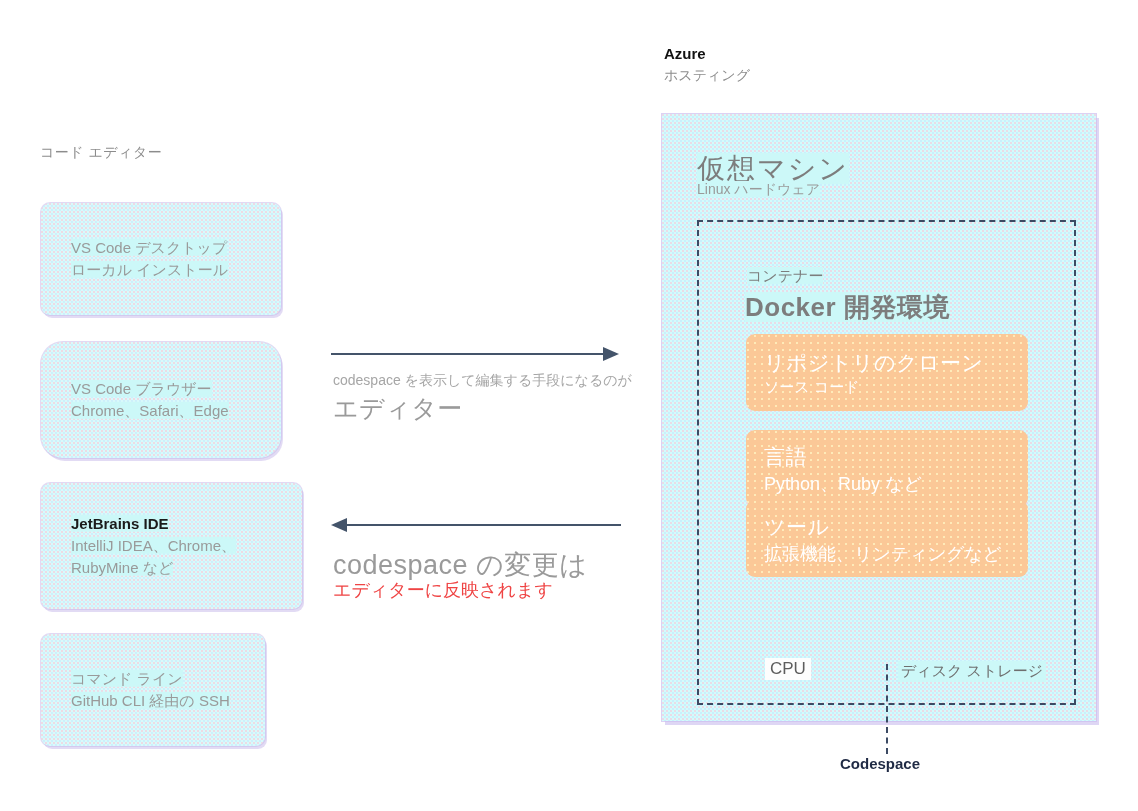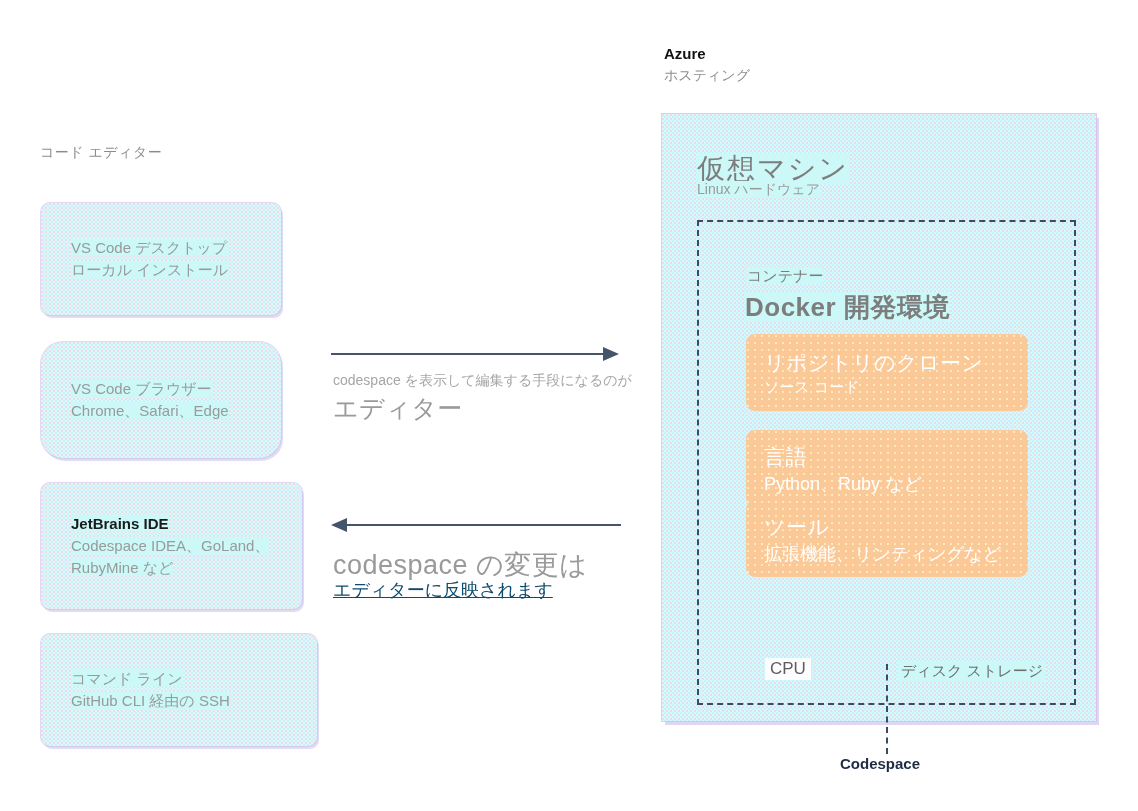--- a/index.html
+++ b/index.html
@@ -53,21 +53,21 @@
     -webkit-box-decoration-break: clone;
   }
   .line { display: block; }
   .ed-title { font-size: 15px; color: #9a9a9a; }
   .ed-sub   { font-size: 15px; color: #9a9a9a; }
   .ed-title-bold { font-size: 15px; color: #1b1b1b; font-weight: bold; }
 
   #card-vscode-desktop { left: 41px;  top: 203px; width: 240px; height: 112px; padding-left: 12px; }
   #card-vscode-browser { left: 41px;  top: 342px; width: 240px; height: 116px; border-radius: 22px; }
   #card-jetbrains      { left: 41px;  top: 483px; width: 261px; height: 126px; }
-  #card-command-line   { left: 41px;  top: 634px; width: 276px; height: 112px; }
+  #card-command-line   { left: 41px;  top: 634px; width: 224px; height: 112px; }
 
   
   .arrow-line {
     height: 2px;
     background: #44546a;
   }
   .arrow-head {
     width: 0; height: 0;
     border-top: 7px solid transparent;
     border-bottom: 7px solid transparent;
@@ -83,21 +83,21 @@
     border-right: 16px solid #44546a;
   }
 
   
   #caption-right { left: 333px; top: 372px; white-space: nowrap; }
   #caption-right .cap-small { font-size: 14px; color: #a6a6a6; display: block; }
   #caption-right .cap-big   { font-size: 25px; color: #9a9a9a; display: block; margin-top: 2px; letter-spacing: 0.5px; }
 
   #caption-left { left: 333px; top: 547px; white-space: nowrap; }
   #caption-left .cap-big   { font-size: 27px; color: #9a9a9a; display: block; letter-spacing: 0.5px; }
-  #caption-left .cap-small { font-size: 18px; color: #0c4a6e; display: block; margin-top: -5px; text-decoration: underline; }
+  #caption-left .cap-small { font-size: 18px; color: #ef4444; display: block; margin-top: -5px; }
 
   
   #azure-title    { left: 664px; top: 45px; font-size: 15px; font-weight: bold; color: #111111; }
   #azure-subtitle { left: 664px; top: 67px; font-size: 14px; color: #8c8c8c; }
 
   
   #vm-box {
     left: 662px; top: 114px;
     width: 434px; height: 607px;
     background-color: #d4fbfb;
@@ -200,21 +200,21 @@
 <div class="abs cyan-card" id="card-vscode-browser">
   <div class="card-inner">
     <span class="line"><span class="hl ed-title">VS Code ブラウザー</span></span>
     <span class="line"><span class="hl ed-sub">Chrome、Safari、Edge</span></span>
   </div>
 </div>
 
 <div class="abs cyan-card" id="card-jetbrains">
   <div class="card-inner">
     <span class="line"><span class="hl ed-title-bold">JetBrains IDE</span></span>
-    <span class="line"><span class="hl ed-sub">Codespace IDEA、GoLand、</span></span>
+    <span class="line"><span class="hl ed-sub">IntelliJ IDEA、Chrome、</span></span>
     <span class="line"><span class="hl ed-sub">RubyMine など</span></span>
   </div>
 </div>
 
 <div class="abs cyan-card" id="card-command-line">
   <div class="card-inner">
     <span class="line"><span class="hl ed-title">コマンド ライン</span></span>
     <span class="line"><span class="hl ed-sub">GitHub CLI 経由の SSH</span></span>
   </div>
 </div>

